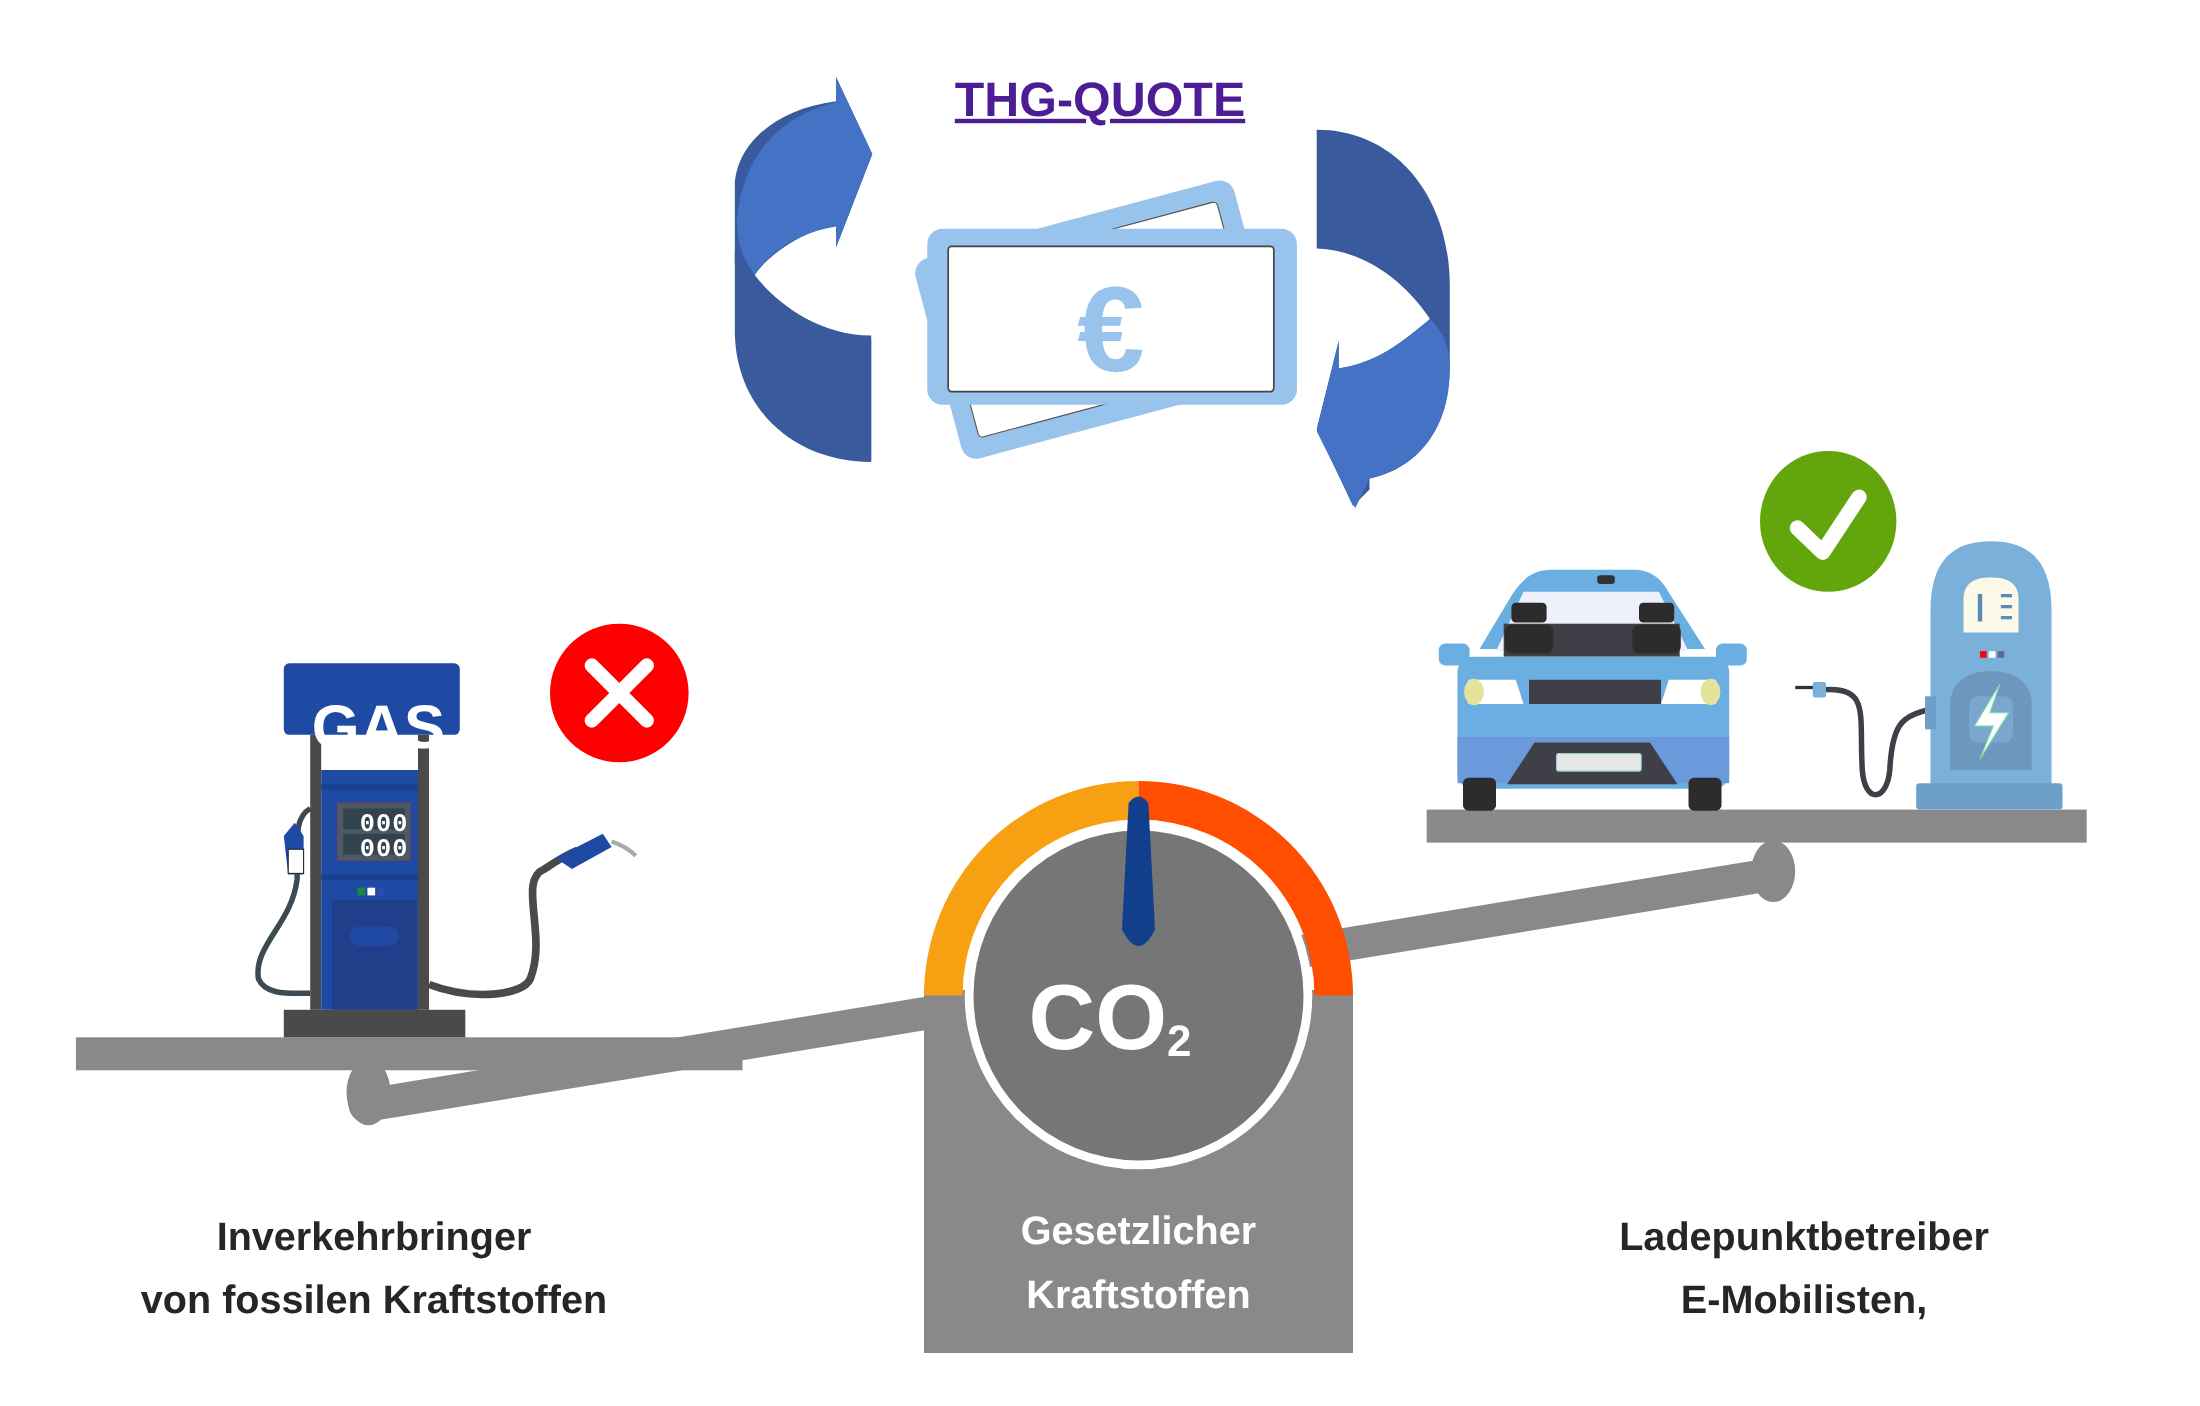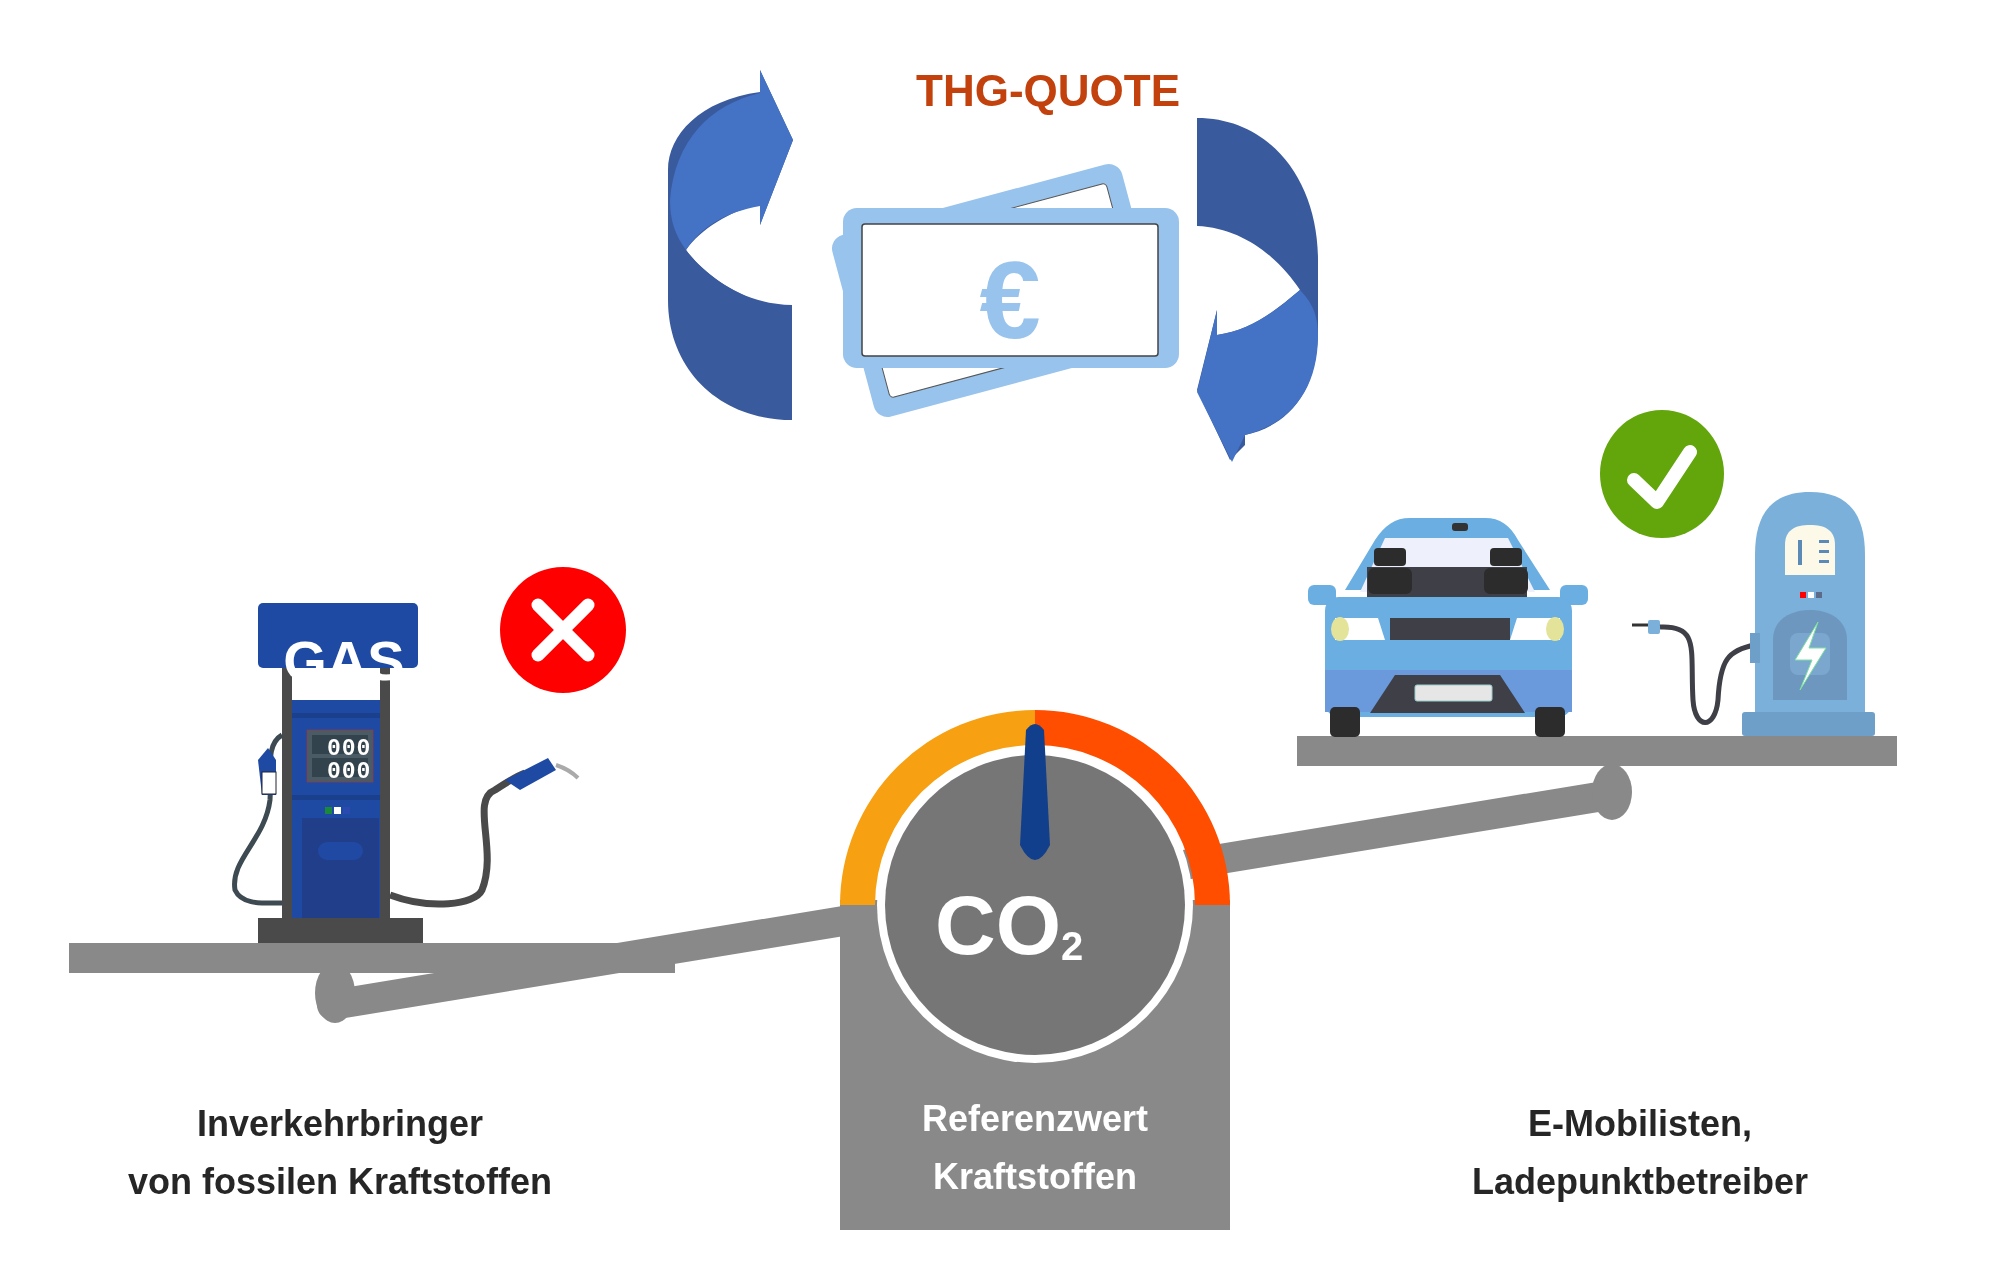--- a/index.html
+++ b/index.html
@@ -1,20 +1,20 @@
 <!DOCTYPE html>
 <html><head>
 <meta charset="utf-8">
 <style>
   html, body { margin: 0; padding: 0; background: #ffffff; }
   body { width: 2000px; height: 1278px; position: relative; overflow: hidden;
          font-family: "Liberation Sans", "DejaVu Sans", sans-serif; }
   svg.canvas { position: absolute; left: 0; top: 0; }
-  .title { position: absolute; left: 820px; top: 66px; width: 360px; text-align: right;
-           font-size: 44px; font-weight: bold; color: #c2410c; letter-spacing: 0px; }
+  .title { position: absolute; left: 820px; top: 66px; width: 360px; text-align: center;
+           font-size: 44px; font-weight: bold; color: #4c1d95; letter-spacing: 0px; text-decoration: underline; }
   .label { position: absolute; text-align: center; font-weight: bold; font-size: 36px;
            line-height: 58px; color: #262626; }
   .label span { display: block; }
   .label-left { left: 60px; top: 1095px; width: 560px; }
   .label-right { left: 1390px; top: 1095px; width: 500px; }
   .label-center { left: 842px; top: 1090px; width: 386px; color: #ffffff; }
   .co2 { position: absolute; left: 935px; top: 875px; width: 200px; 
          color: #fff; font-weight: bold; font-size: 84px; line-height: 100px; }
   .co2 sub { font-size: 40px; vertical-align: baseline; position: relative; top: 6px; }
   .gas-text { position: absolute; left: 264px; top: 607px; width: 160px; text-align: center;
@@ -158,19 +158,19 @@
 <div class="digits" style="left:327px; top:736px;">000</div>
 <div class="digits" style="left:327px; top:759px;">000</div>
 
 <div class="co2"><span>CO</span><sub>2</sub></div>
 
 <div class="label label-left">
   <span>Inverkehrbringer</span>
   <span>von fossilen Kraftstoffen</span>
 </div>
 <div class="label label-center">
-  <span>Referenzwert</span>
+  <span>Gesetzlicher</span>
   <span>Kraftstoffen</span>
 </div>
 <div class="label label-right">
+  <span>Ladepunktbetreiber</span>
   <span>E-Mobilisten,</span>
-  <span>Ladepunktbetreiber</span>
 </div>
 
 </body></html>

